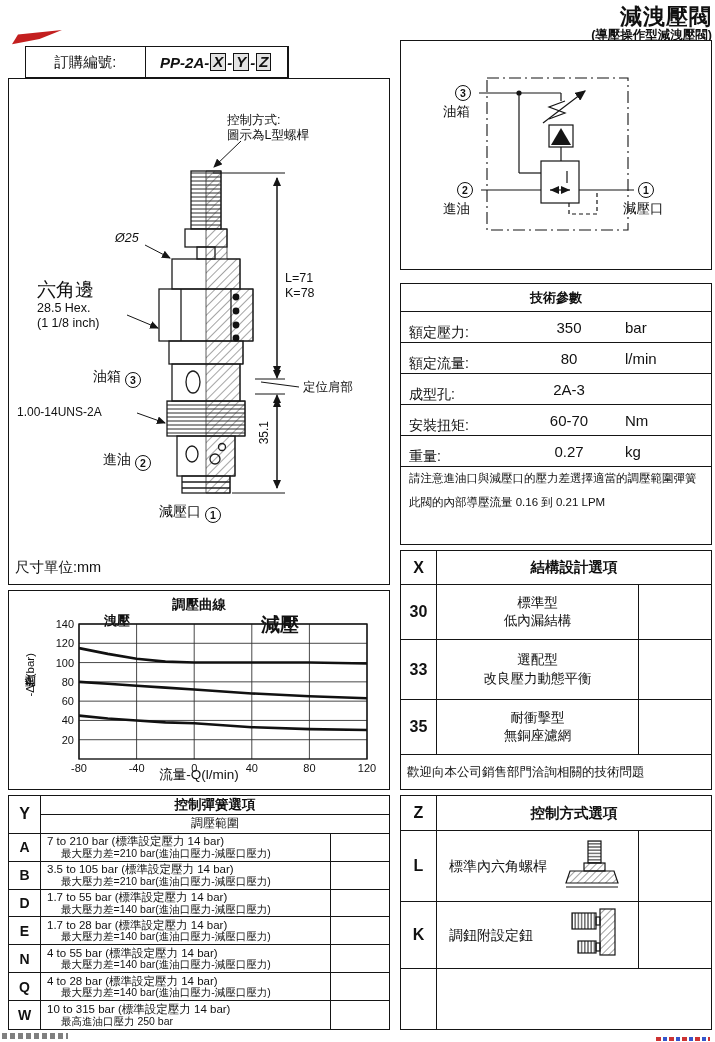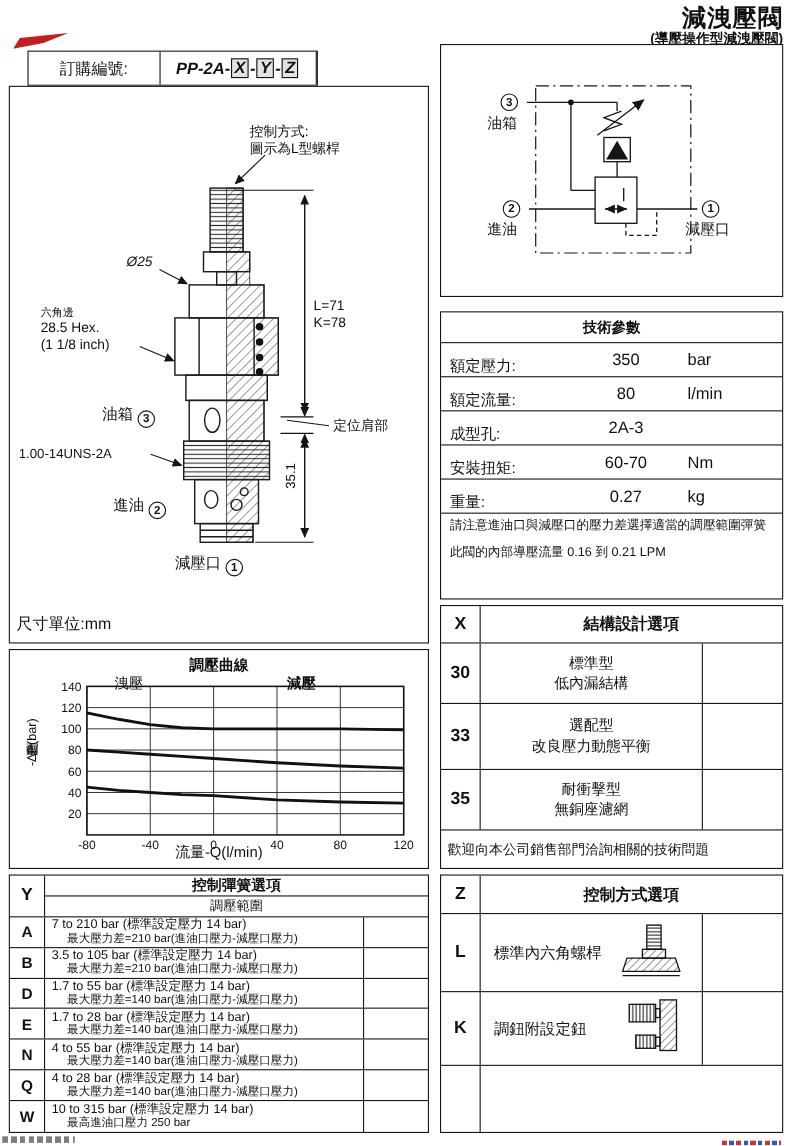--- a/index.html
+++ b/index.html
@@ -56,22 +56,22 @@
   .opt-main { flex:1; display:flex; flex-direction:column; align-items:center; justify-content:center;
               font-size:13.5px; line-height:1.35; border-right:1.2px solid #151515; position:relative; }
   .opt-spare { width:72px; }
 
   #xopts { left:400px; top:550px; width:312px; height:240px; }
   #xopts .foot { flex:1; display:flex; align-items:center; padding-left:6px; font-size:12.5px; }
 
   
   #chart-box { left:8px; top:590px; width:382px; height:200px; }
   #chart-title { left:0; right:0; top:5px; text-align:center; font-size:13.5px; font-weight:bold; }
-  #region-left { left:95px; top:21px; font-size:13px; font-weight:normal; }
-  #region-right { left:252px; top:21px; font-size:13px; font-weight:bold; }
+  #region-left { left:95px; top:21px; font-size:13px; font-weight:bold; }
+  #region-right { left:252px; top:21px; font-size:19px; font-weight:bold; }
   #ylab { left:14px; top:62px; font-size:11.5px; writing-mode:vertical-rl; transform:rotate(180deg); }
   #xlab { left:0; right:0; top:175px; text-align:center; font-size:13.5px; }
 
   
   #yopts { left:8px; top:795px; width:382px; height:235px; display:flex; flex-direction:column; }
   #yopts .hd { display:flex; height:38px; border-bottom:1.2px solid #151515; }
   #yopts .hd .key { width:32px; border-right:1.4px solid #151515; display:flex; align-items:center; justify-content:center;
                     font-weight:bold; font-size:16px; }
   #yopts .hd .r { flex:1; display:flex; flex-direction:column; }
   #yopts .hd .t1 { height:19px; border-bottom:1.2px solid #151515; font-weight:bold; font-size:13.5px;
@@ -189,21 +189,21 @@
       </g>
     </svg>
 
     
     <div class="lbl" style="left:218px; top:34px;">
       <div>控制方式:</div>
       <div>圖示為L型螺桿</div>
     </div>
     <div class="lbl" style="left:106px; top:152px; font-style:italic;">Ø25</div>
     <div class="lbl" style="left:28px; top:200px;">
-      <div style="font-size:10px;">六角邊</div>
+      <div style="font-size:19px;">六角邊</div>
       <div>28.5 Hex.</div>
       <div>(1 1/8 inch)</div>
     </div>
     <div class="lbl" style="left:84px; top:289px; font-size:14px;">
       <span>油箱</span>
       <span class="circ">3</span>
     </div>
     <div class="lbl" style="left:8px; top:326px; font-size:12px;">1.00-14UNS-2A</div>
     <div class="lbl" style="left:94px; top:372px; font-size:14px;">
       <span>進油</span>

